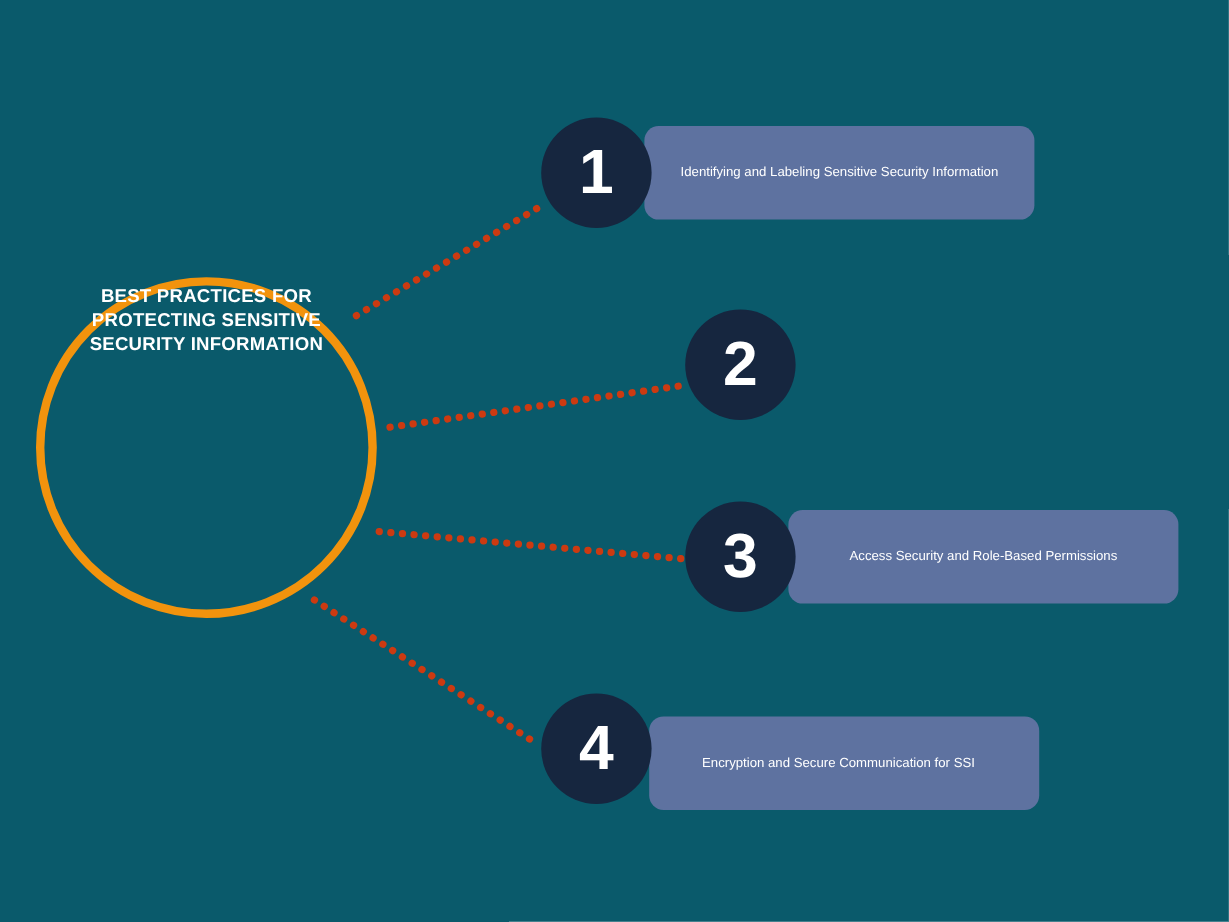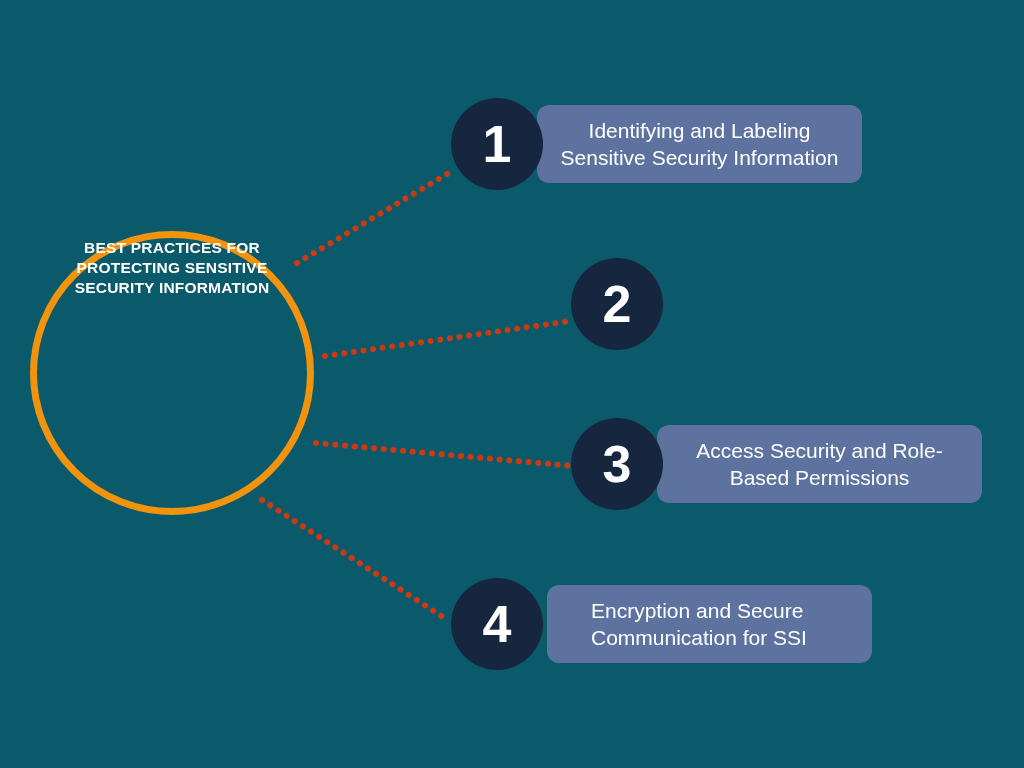--- a/index.html
+++ b/index.html
@@ -63,21 +63,21 @@
     background: #5e72a0;
     border-radius: 12px;
     display: flex;
     align-items: center;
     box-sizing: border-box;
   }
   .step-bar.align-center { justify-content: center; }
   .step-bar.align-left   { justify-content: flex-start; }
   .step-label {
     color: #ffffff;
-    font-size: 21px;
+    font-size: 11px;
     line-height: 1.3;
     text-align: center;
   }
   .step-bar.align-left .step-label { text-align: left; }
   .step-badge {
     position: absolute;
     top: 0;
     left: 0;
     width: 92px;
     height: 92px;
@@ -101,21 +101,21 @@
 
   #step-2 { left: 571px; top: 258px; width: 411px; }
   #step-2 .step-bar { left: 86px; width: 325px; padding: 0 14px; }
   #step-2 .step-label { width: 300px; }
 
   #step-3 { left: 571px; top: 418px; width: 411px; }
   #step-3 .step-bar { left: 86px; width: 325px; padding: 0 14px; }
   #step-3 .step-label { width: 300px; }
 
   #step-4 { left: 451px; top: 578px; width: 411px; }
-  #step-4 .step-bar { left: 96px; width: 325px; padding: 0 0 0 44px; }
+  #step-4 .step-bar { left: 90px; width: 325px; padding: 0 0 0 44px; margin-top: 12px; }
   #step-4 .step-label { width: 270px; }
 </style>
 </head>
 <body>
 
 <div id="infographic">
 
   <svg id="connectors" viewBox="0 0 1024 768" xmlns="http://www.w3.org/2000/svg">
       <line x1="297" y1="263" x2="452" y2="171" stroke="#cc3a11" stroke-width="6" stroke-linecap="round" stroke-dasharray="0.1 9.6"></line>
       <line x1="325" y1="356" x2="571" y2="321" stroke="#cc3a11" stroke-width="6" stroke-linecap="round" stroke-dasharray="0.1 9.6"></line>

